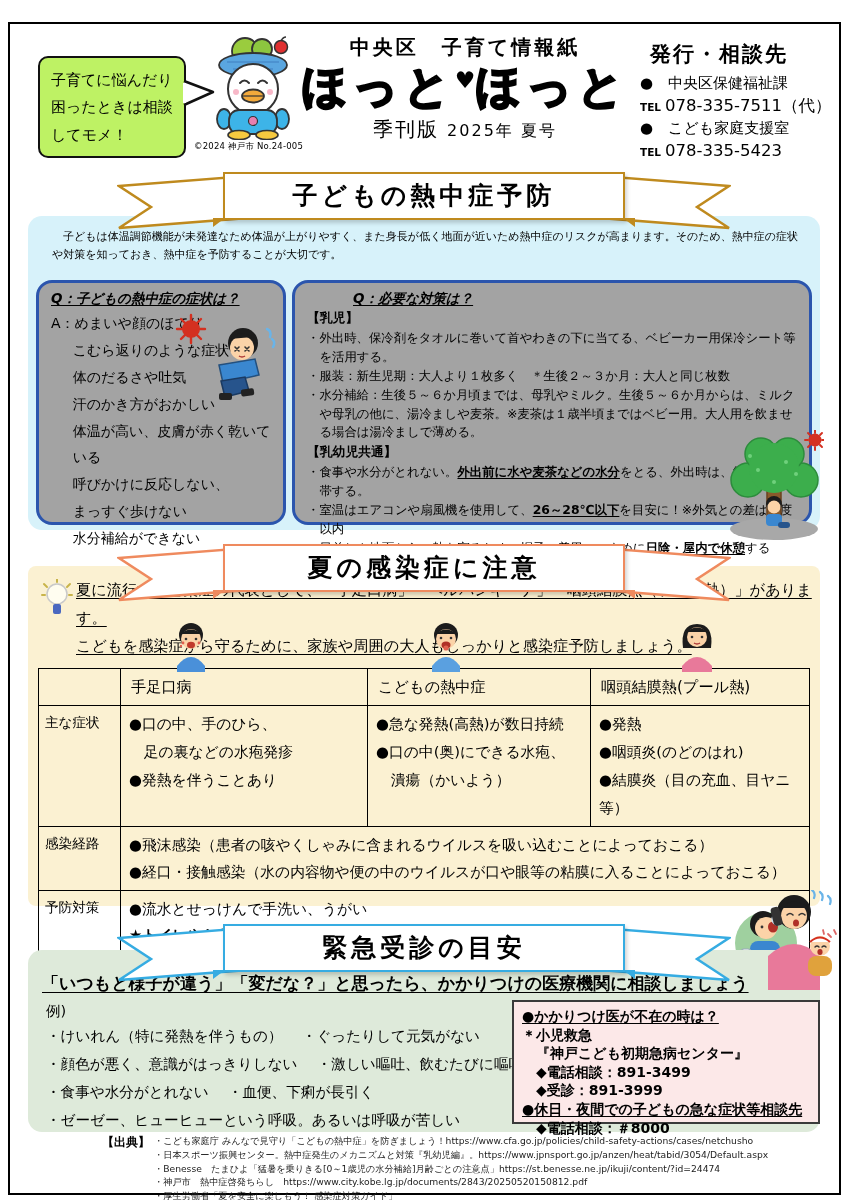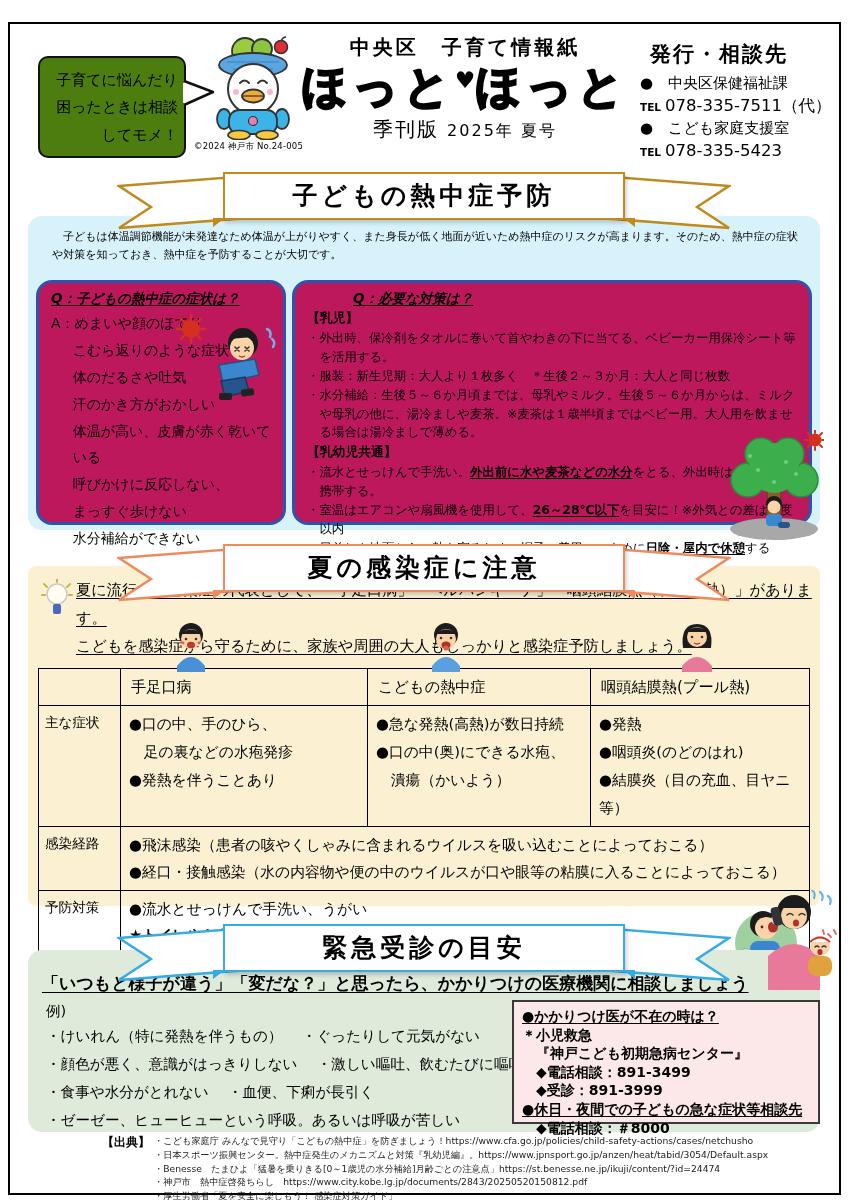--- a/index.html
+++ b/index.html
@@ -3,22 +3,22 @@
 <meta charset="utf-8">
 <style>
   * { box-sizing: border-box; margin: 0; padding: 0; }
   html,body { background:#fff; }
   body { font-family:"DejaVu Sans","Liberation Sans",sans-serif; color:#000; }
   .page { position:relative; width:848px; height:1200px; background:#fff; overflow:hidden; }
   .frame { position:absolute; left:8px; right:7px; top:22px; bottom:5px; border:2px solid #000; pointer-events:none; }
 
   
   .bubble { position:absolute; left:38px; top:56px; width:148px; height:102px;
-    border:2.5px solid #111; border-radius:10px; background:#4d7c0f; padding:9px 6px 6px 11px;
-    font-size:15px; line-height:1.82; z-index:3;text-align:right; }
+    border:2.5px solid #111; border-radius:10px; background:#bef264; padding:9px 6px 6px 11px;
+    font-size:15px; line-height:1.82; z-index:3; }
   .bubble-tail { position:absolute; left:183px; top:78px; z-index:4; }
   .mascot { position:absolute; left:197px; top:34px; z-index:2; }
   .mascot-credit { position:absolute; left:194px; top:141px; font-size:8.5px; letter-spacing:.2px; }
   .masthead { position:absolute; left:292px; top:34px; width:346px; text-align:center; }
   .paper-type { font-size:20px; font-weight:bold; letter-spacing:3px; }
   .big-title { margin-top:2px; font-size:45px; font-weight:bold; letter-spacing:5px; line-height:1.05; white-space:nowrap; color:#000; }
   @supports (-webkit-text-stroke: 1px black) {
     .big-title .outline { color:#fff; -webkit-text-stroke:2.3px #000; }
   }
   .big-title .heart { font-size:23px; color:#000; vertical-align:14px; letter-spacing:0; -webkit-text-stroke:0; }
@@ -49,21 +49,21 @@
 
   
   .panel { position:absolute; left:28px; width:792px; }
   #panel1 { top:216px; height:314px; background:#d7f2fa; border-radius:14px; }
   #panel2 { top:566px; height:340px; background:#fbf1d2; border-radius:8px; }
   #panel3 { top:950px; height:182px; background:#deeada; border-radius:14px; }
 
   
   .s1-intro { position:absolute; left:24px; right:20px; top:12px; font-size:11px; line-height:1.65; }
   .qa-row { position:absolute; left:8px; right:8px; top:64px; bottom:5px; display:flex; gap:6px; }
-  .qa-box { background:#be185d; border:3px solid #2b55ad; border-radius:16px; }
+  .qa-box { background:#a3a3a3; border:3px solid #2b55ad; border-radius:16px; }
   .qa-left { width:250px; padding:7px 6px 4px 12px; position:relative; }
   .qa-right { flex:1; padding:7px 10px 4px 12px; }
   .q-head { font-size:13.5px; font-weight:bold; font-style:italic; text-decoration:underline; text-underline-offset:2px; }
   .qa-right .q-head { margin-left:46px; }
   .qa-left ul, .qa-right ul { list-style:none; margin-top:2px; }
   .qa-left li { font-size:14px; line-height:1.92; }
   .qa-left li.ind { padding-left:1.55em; }
   .group-title { font-size:12.8px; font-weight:bold; line-height:1.5; }
   .qa-right li { font-size:12.4px; line-height:1.52; padding-left:1em; text-indent:-1em; }
   .qa-right .key { font-style:normal; font-weight:bold; text-decoration:underline; text-underline-offset:2px; }
@@ -218,21 +218,21 @@
       <div class="qa-box qa-right">
         <div class="q-head">Q：必要な対策は？</div>
         <div class="group-title">【乳児】</div>
         <ul>
           <li>・外出時、保冷剤をタオルに巻いて首やわきの下に当てる、ベビーカー用保冷シート等を活用する。</li>
           <li>・服装：新生児期：大人より１枚多く　＊生後２～３か月：大人と同じ枚数</li>
           <li>・水分補給：生後５～６か月頃までは、母乳やミルク。生後５～６か月からは、ミルクや母乳の他に、湯冷ましや麦茶。※麦茶は１歳半頃まではベビー用。大人用を飲ませる場合は湯冷ましで薄める。</li>
         </ul>
         <div class="group-title">【乳幼児共通】</div>
         <ul>
-          <li><span>・流水とせっけんで手洗い。</span><span class="key">外出前に水や麦茶などの水分</span><span>をとる、外出時は、飲み物を携帯する。</span></li>
+          <li><span>・食事や水分がとれない。</span><span class="key">外出前に水や麦茶などの水分</span><span>をとる、外出時は、飲み物を携帯する。</span></li>
           <li><span>・室温はエアコンや扇風機を使用して、</span><span class="key">26～28℃以下</span><span>を目安に！※外気との差は５度以内</span></li>
           <li><span>・日差しや地面からの熱を守るため、帽子の着用・こまめに</span><span class="key">日陰・屋内で休憩</span><span>する</span></li>
           <li><span>・服装は、ポリエステル等の</span><span class="key">吸水性・速乾性に優れたもの</span><span>を選ぶ</span></li>
           <li><span>　・短時間でも車内など暑くなりやすい環境に</span><span class="key">置き去りにしない</span><span></span></li>
         </ul>
       </div>
     </div>
   </div>
 
   <svg class="tree-illust" width="96" height="112" viewBox="0 0 96 112">

